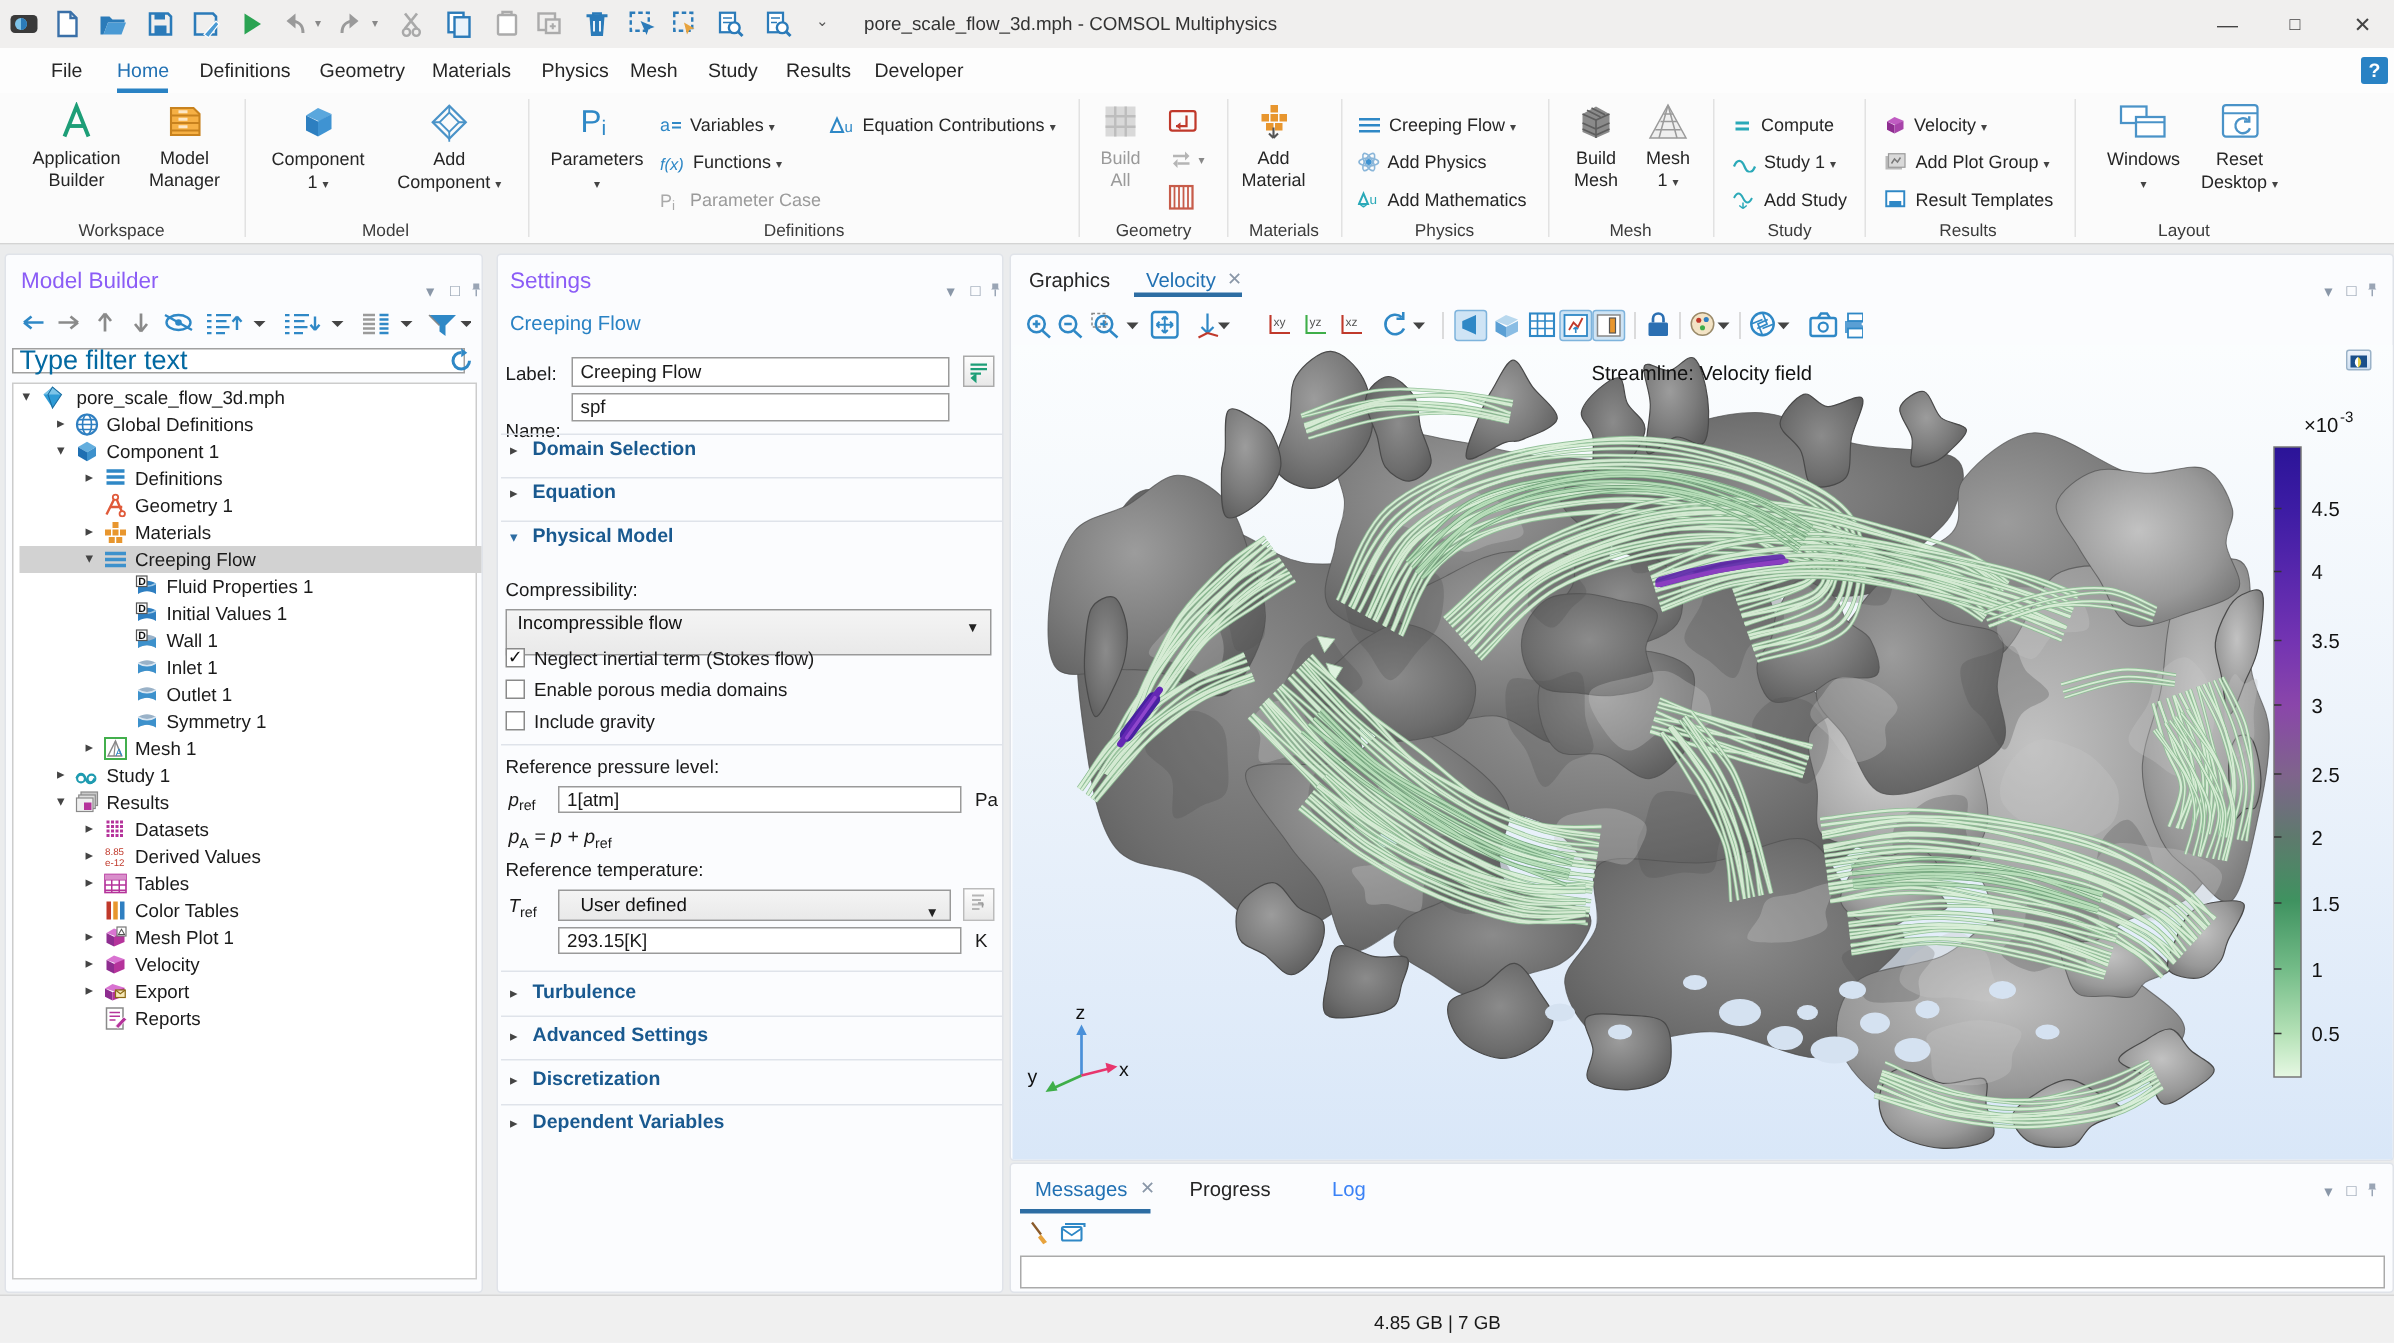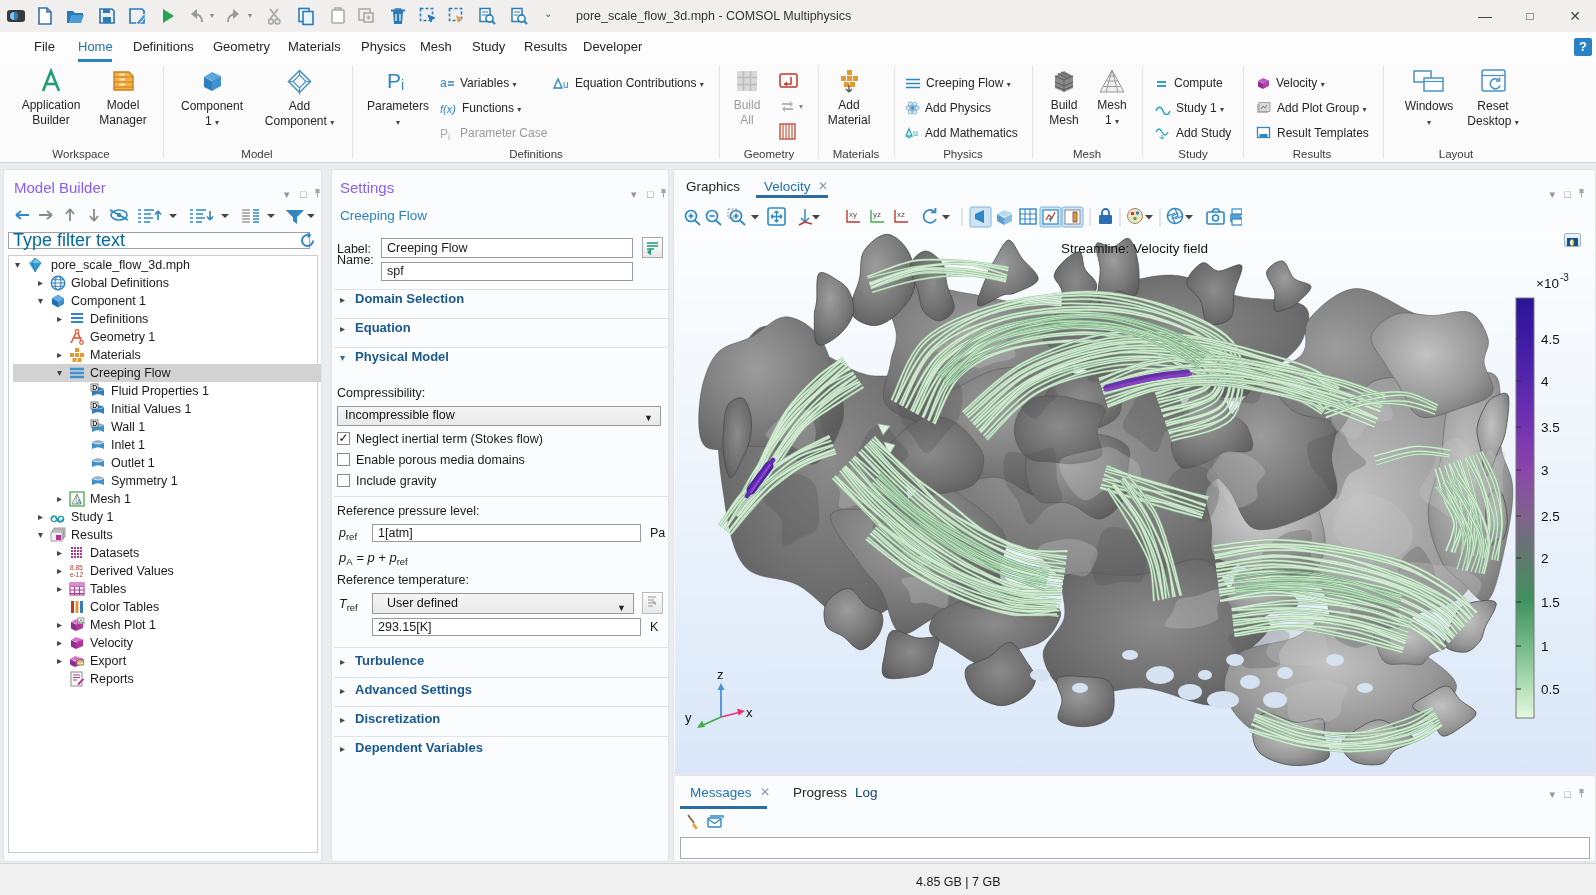--- a/index.html
+++ b/index.html
@@ -619,30 +619,30 @@
       <span class="pctl" style="left:328px"><svg width="7" height="10" viewBox="0 0 7 10">
           <path d="M1.5 1h4v3.2l.8.8H.7l.8-.8z" fill="#9aa5b5"></path>
           <path d="M3.5 5v4.5" stroke="#9aa5b5" stroke-width="1"></path>
         </svg></span>
     <div class="slabel" style="left:5px;top:72px">Label:</div>
     <div class="sinput" style="left:49px;top:68px;width:252px;height:20px;line-height:18px">Creeping Flow</div>
     <div style="position:absolute;left:310px;top:67px;width:21px;height:21px;background:linear-gradient(#fdfdfd,#e8e8e8);border:1px solid #aaa"><svg width="19" height="19" viewBox="0 0 19 19">
           <path d="M4 5h11M4 8h11M4 11h7" stroke="#1d9e77" stroke-width="1.5"></path>
           <path d="M4 14l4-3.5v7z" fill="#1d9e77"></path>
         </svg></div>
-    <div class="slabel" style="left:5px;top:83px">Name:</div>
+    <div class="slabel" style="left:5px;top:110px">Name:</div>
     <div class="sinput" style="left:49px;top:92px;width:252px;height:19px;line-height:17px">spf</div>
     <div class="sline" style="top:119px"></div>
     <div class="ssec" style="left:8px;top:121px"><span class="sc">▸</span>Domain Selection</div>
     <div class="sline" style="top:148px"></div>
     <div class="ssec" style="left:8px;top:150px"><span class="sc">▸</span>Equation</div>
     <div class="sline" style="top:177px"></div>
     <div class="ssec" style="left:8px;top:179px"><span class="sc" style="color:#2d6da3">▾</span>Physical Model</div>
     <div class="slabel" style="left:5px;top:216px">Compressibility:</div>
-    <div class="sdrop" style="left:5px;top:236px;width:324px;height:20px;line-height:17px">Incompressible flow<span class="darr">▼</span></div>
+    <div class="sdrop" style="left:5px;top:236px;width:324px;height:31px;line-height:17px">Incompressible flow<span class="darr">▼</span></div>
     <div class="cbox" style="left:5px;top:262px">✓</div>
     <div class="slabel" style="left:24px;top:262px">Neglect inertial term (Stokes flow)</div>
     <div class="cbox" style="left:5px;top:283px"></div>
     <div class="slabel" style="left:24px;top:283px">Enable porous media domains</div>
     <div class="cbox" style="left:5px;top:304px"></div>
     <div class="slabel" style="left:24px;top:304px">Include gravity</div>
     <div class="sline" style="top:326px"></div>
     <div class="slabel" style="left:5px;top:334px">Reference pressure level:</div>
     <div class="slabel" style="left:7px;top:356px;font-style:italic">p<span style="font-style:normal;font-size:9.5px;vertical-align:-3px">ref</span></div>
     <div class="sinput" style="left:40px;top:354px;width:269px;height:18px;line-height:16px">1[atm]</div>
@@ -1408,21 +1408,21 @@
           <rect x="2" y="2" width="11" height="8" fill="#1a4f8a"></rect>
           <path d="M7 3a4 4 0 0 1 0 7z" fill="#e8d44d"></path>
           <path d="M7 3a4 4 0 0 0 0 7" fill="#fff"></path>
         </svg></div>
   </div>
   <div class="panel" id="messages">
     <div style="position:absolute;left:16px;top:9px;font-size:13.5px;color:#2271b3">Messages</div>
     <div style="position:absolute;left:86px;top:9px;font-size:12px;color:#8a97a8">✕</div>
     <div style="position:absolute;left:6px;top:30px;width:87px;height:3px;background:#2d6da3"></div>
     <div style="position:absolute;left:119px;top:9px;font-size:13.5px;color:#262626">Progress</div>
-    <div style="position:absolute;left:181px;top:9px;font-size:13.5px;color:#0c4a6e">Log</div>
+    <div style="position:absolute;left:214px;top:9px;font-size:13.5px;color:#3b82f6">Log</div>
     <span class="pctl" style="right:40px;top:12px">▾</span>
       <span class="pctl" style="right:24px;top:12px">□</span>
       <span class="pctl" style="right:10px;top:12px"><svg width="7" height="10" viewBox="0 0 7 10">
           <path d="M1.5 1h4v3.2l.8.8H.7l.8-.8z" fill="#9aa5b5"></path>
           <path d="M3.5 5v4.5" stroke="#9aa5b5" stroke-width="1"></path>
         </svg></span>
     <svg style="position:absolute;left:12px;top:37px" width="40" height="17" viewBox="0 0 40 17">
       <path d="M2 2l6 8" stroke="#8a5a2a" stroke-width="1.6"></path>
         <path d="M8 10l4 5-2.5 1.5L6 12z" fill="#e8a33d"></path>
       <rect x="22" y="5" width="13" height="9" rx="1" fill="#fff" stroke="#2f88c6" stroke-width="1.4"></rect>

